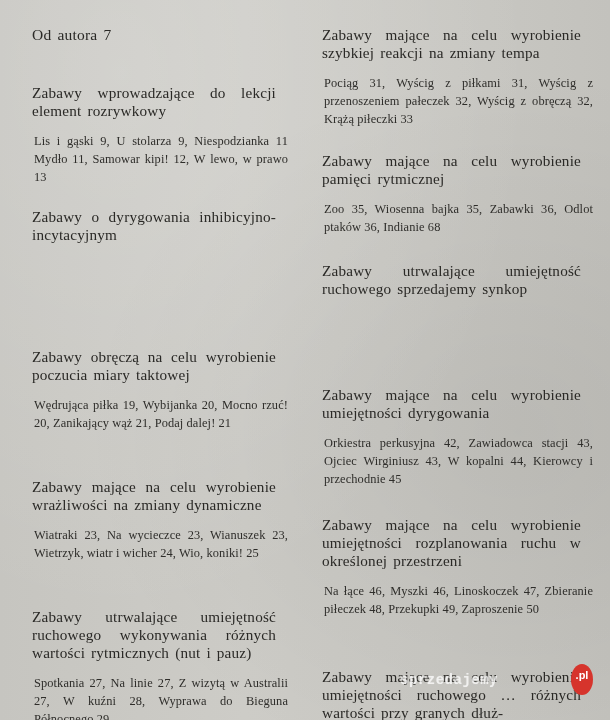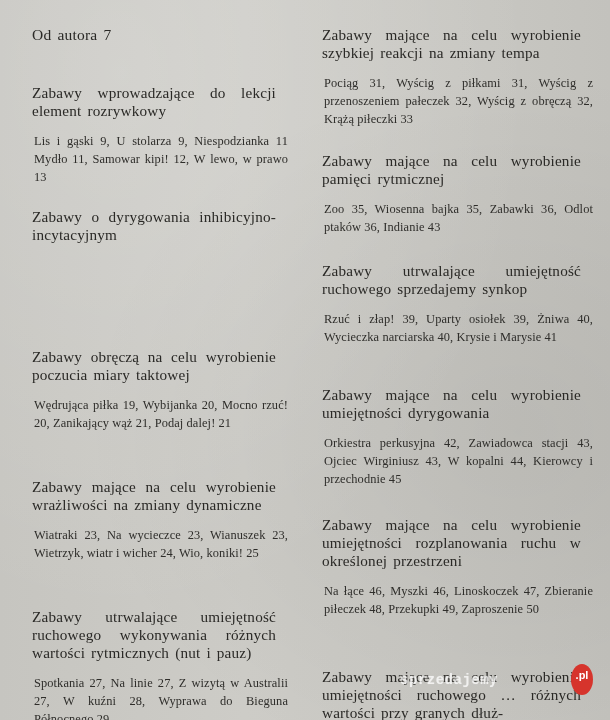--- a/index.html
+++ b/index.html
@@ -127,26 +127,25 @@
 
   <div class="column col-right">
 
     <div class="entry" style="top:14px;">
       <p class="heading">Zabawy mające na celu wyrobienie szybkiej reakcji na zmiany tempa</p>
       <p class="items">Pociąg 31, Wyścig z piłkami 31, Wyścig z przenoszeniem pałeczek 32, Wyścig z obręczą 32, Krążą piłeczki 33</p>
     </div>
 
     <div class="entry" style="top:140px;">
       <p class="heading">Zabawy mające na celu wyrobienie pamięci rytmicznej</p>
-      <p class="items">Zoo 35, Wiosenna bajka 35, Zabawki 36, Odlot ptaków 36, Indianie 43</p>
+      <p class="items">Zoo 35, Wiosenna bajka 35, Zabawki 36, Odlot ptaków 36, Indianie 68</p>
     </div>
 
     <div class="entry" style="top:250px;">
       <p class="heading">Zabawy utrwalające umiejętność ruchowego sprzedajemy synkop</p>
-      <p class="items">Rzuć i złap! 39, Uparty osiołek 39, Żniwa 40, Wycieczka narciarska 40, Krysie i Marysie 41</p>
     </div>
 
     <div class="entry" style="top:374px;">
       <p class="heading">Zabawy mające na celu wyrobienie umiejętności dyrygowania</p>
       <p class="items">Orkiestra perkusyjna 42, Zawiadowca stacji 43, Ojciec Wirginiusz 43, W kopalni 44, Kierowcy i przechodnie 45</p>
     </div>
 
     <div class="entry" style="top:504px;">
       <p class="heading">Zabawy mające na celu wyrobienie umiejętności rozplanowania ruchu w określonej przestrzeni</p>
       <p class="items">Na łące 46, Myszki 46, Linoskoczek 47, Zbieranie piłeczek 48, Przekupki 49, Zaproszenie 50</p>

